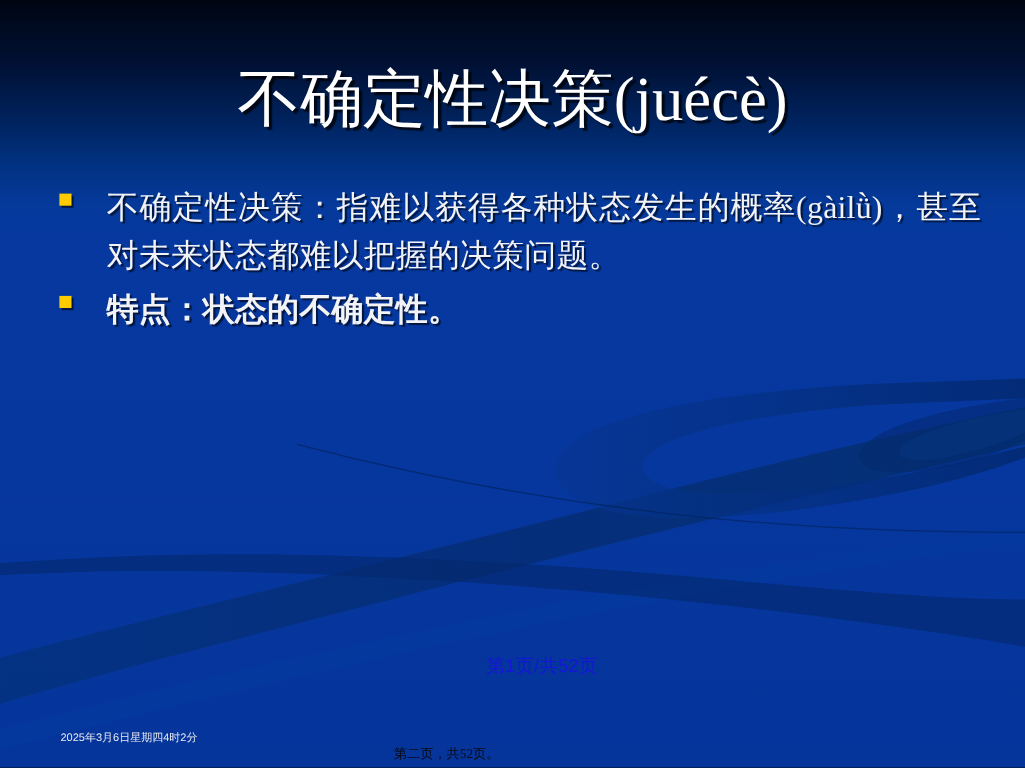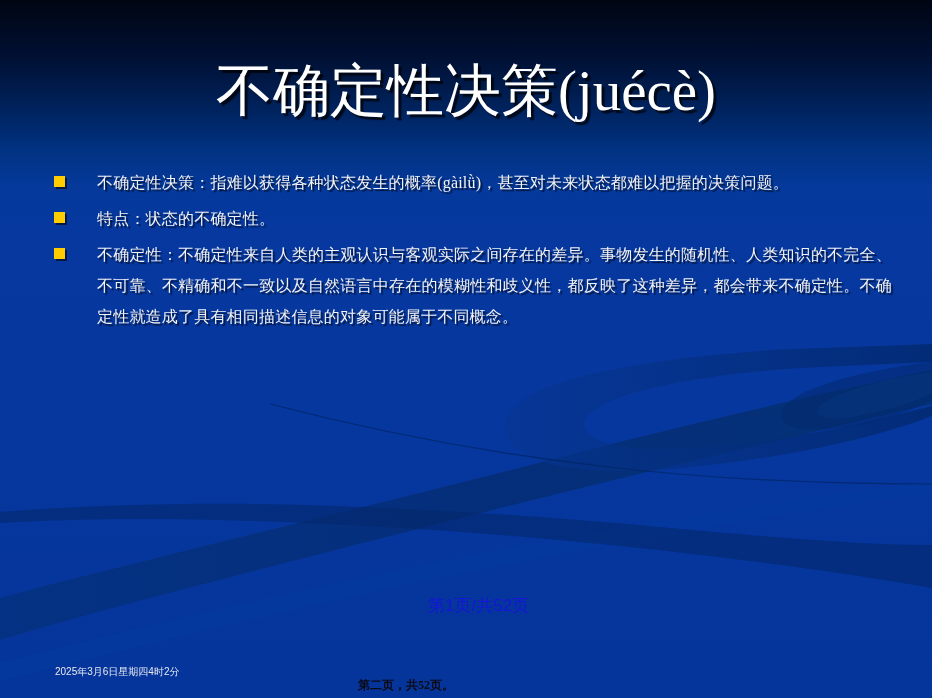--- a/index.html
+++ b/index.html
@@ -68,35 +68,36 @@
     height: 11px;
     margin-top: 9px;
     margin-left: 10px;
     margin-right: 32px;
     background: #ffcc00;
     box-shadow: 2px 2px 0 rgba(0,0,0,0.55);
   }
   .bullet-text {
     flex: 1 1 auto;
     color: #f2f3f7;
-    font-size: 16px;
-    line-height: 31px;
+    font-size: 29px;
+    line-height: 44px;
     text-align: justify;
     text-justify: inter-ideograph;
     text-shadow: 2px 2px 1px rgba(0,0,0,0.62);
     letter-spacing: 0.2px;
   }
   .bullet-text.nowrapline {
     text-align: left;
+    font-weight: bold;
   }
 
   
   #page-counter-ghost {
     position: absolute;
-    left: 428px;
+    left: 442px;
     top: 596px;
     color: #1515d8;
     font-size: 17px;
     line-height: 20px;
     font-family: "Liberation Sans", sans-serif;
     white-space: nowrap;
   }
   #date-stamp {
     position: absolute;
     left: 55px;
@@ -110,21 +111,20 @@
   #page-footer {
     position: absolute;
     left: 0;
     top: 677px;
     width: 812px;
     text-align: center;
     color: #0a0a14;
     font-size: 12px;
     line-height: 16px;
     white-space: nowrap;
-    font-weight: bold;
   }
 </style>
 </head>
 <body>
 
 <div id="slide">
 
   <svg id="swooshes" viewBox="0 0 932 698" preserveAspectRatio="none">
     <defs>
       <linearGradient id="gdark1" x1="0" y1="0" x2="1" y2="0">
@@ -170,24 +170,20 @@
     <div class="bullet-row">
       <span class="bullet-marker"></span>
       <span class="bullet-text">不确定性决策：指难以获得各种状态发生的概率(gàilǜ)，甚至对未来状态都难以把握的决策问题。</span>
     </div>
 
     <div class="bullet-row">
       <span class="bullet-marker"></span>
       <span class="bullet-text nowrapline">特点：状态的不确定性。</span>
     </div>
 
-    <div class="bullet-row">
-      <span class="bullet-marker"></span>
-      <span class="bullet-text">不确定性：不确定性来自人类的主观认识与客观实际之间存在的差异。事物发生的随机性、人类知识的不完全、不可靠、不精确和不一致以及自然语言中存在的模糊性和歧义性，都反映了这种差异，都会带来不确定性。不确定性就造成了具有相同描述信息的对象可能属于不同概念。</span>
-    </div>
 
 
   </div>
 
   <div id="page-counter-ghost">第1页/共52页</div>
   <div id="date-stamp">2025年3月6日星期四4时2分</div>
   <div id="page-footer">第二页，共52页。</div>
 
 </div>
 

